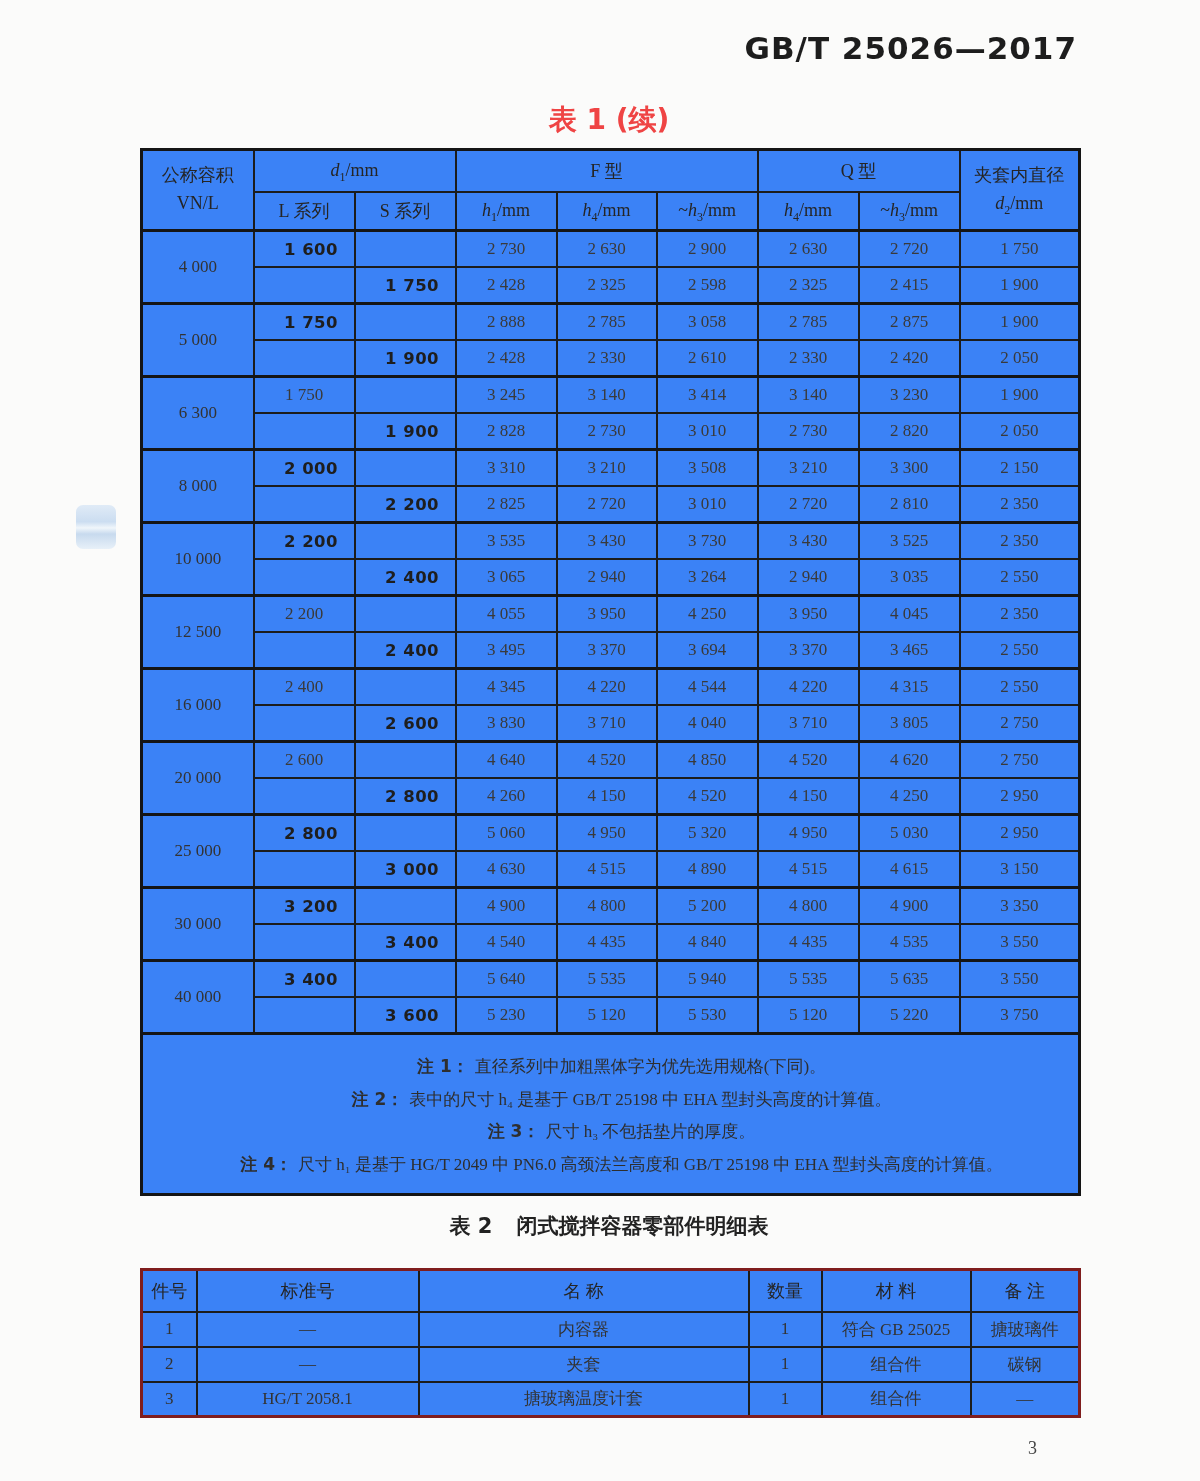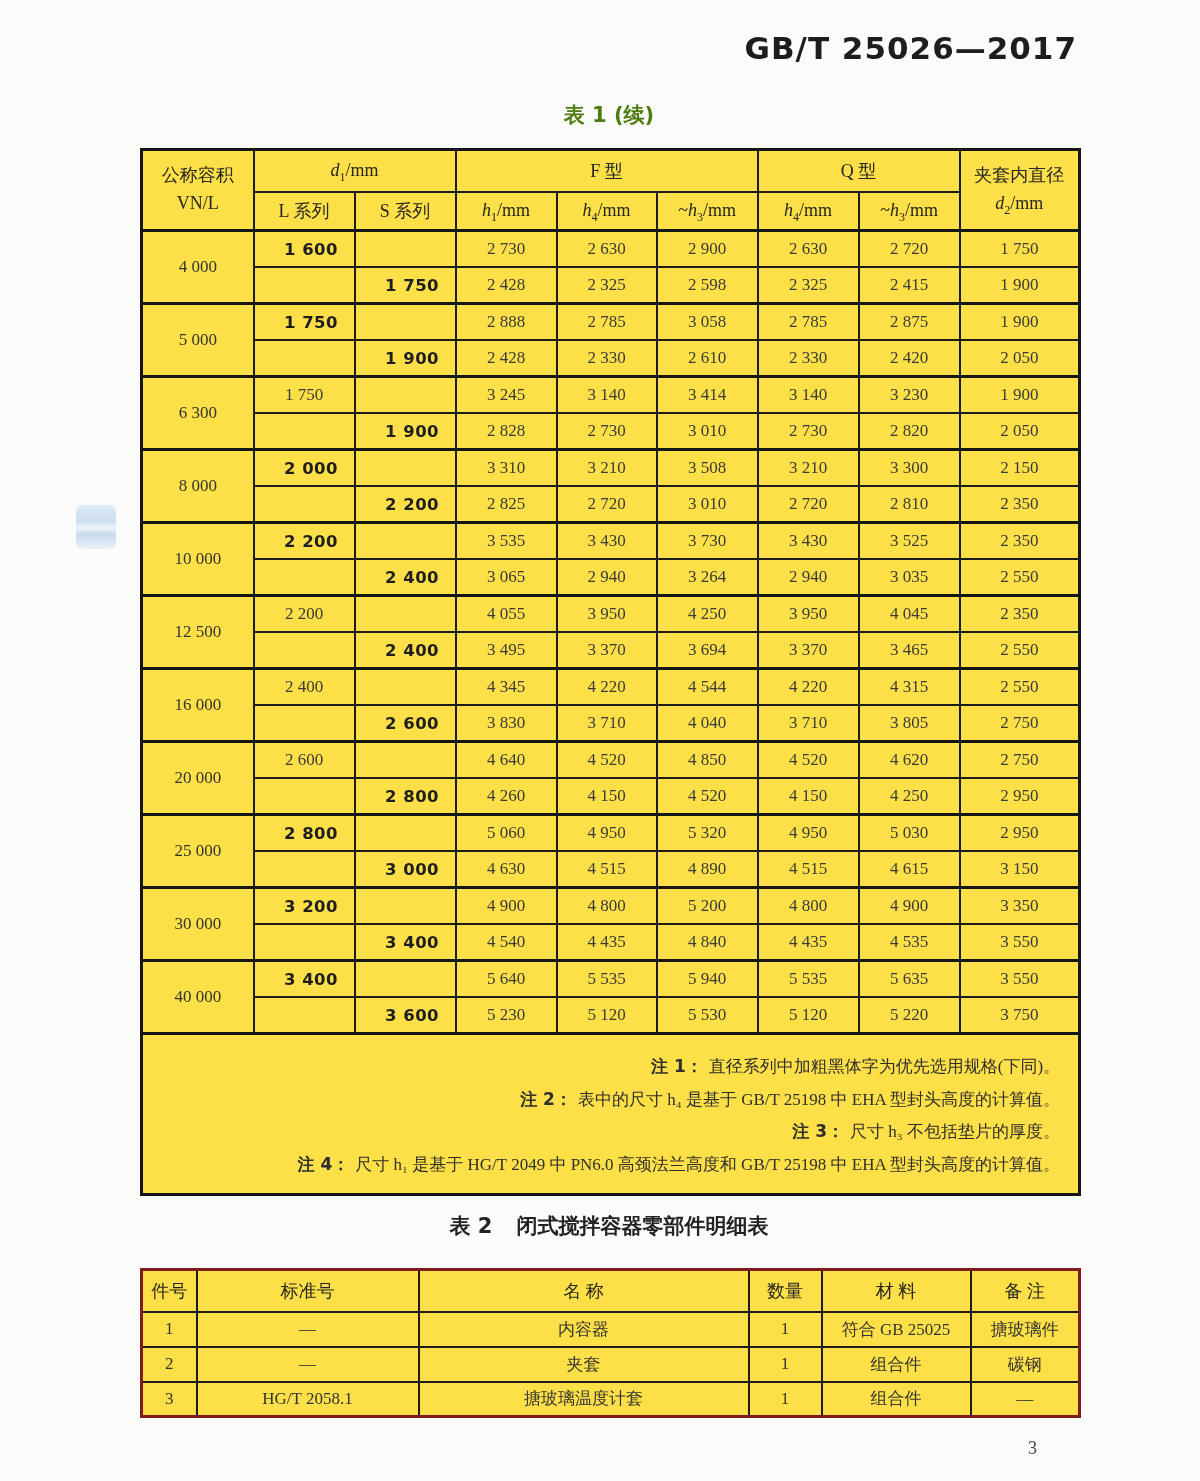--- a/index.html
+++ b/index.html
@@ -19,49 +19,49 @@
   }
   .watermark {
     position:absolute; left:76px; top:505px; width:40px; height:44px;
     border-radius:7px;
     background:linear-gradient(180deg,#dbe8f6 0%,#c3d8ef 38%,#eef5fb 52%,#bed4ec 66%,#e4eef8 100%);
     opacity:.85;
   }
 
   .t1-title {
     position:absolute; left:140px; top:101px; width:938px;
-    text-align:center; font-size:21px; color:#4d7c0f;
+    text-align:center; font-size:28px; color:#ef4444;
   }
   .t2-title {
     position:absolute; left:140px; top:1212px; width:938px;
     text-align:center; font-size:21px; color:#222;
   }
   .t2-title .prefix { margin-right:24px; }
 
-  table { border-collapse:collapse; table-layout:fixed; background:#fde047; }
+  table { border-collapse:collapse; table-layout:fixed; background:#3b82f6; }
   .t1 { position:absolute; left:140px; top:148px; width:938px; border:3px solid #151515; }
   .t2 { position:absolute; left:140px; top:1268px; width:938px; border:3px solid #7f1d1d; }
   .t1 th, .t1 td, .t2 th, .t2 td {
     border:2px solid #1c1c1c; text-align:center; vertical-align:middle;
     padding:0 2px; overflow:hidden;
   }
   .t1 thead tr.h1 { height:42px; }
   .t1 thead tr.h2 { height:39px; }
   .t1 tbody tr { height:36.5px; }
   .t1 tbody tr.group-start td { border-top:3px solid #151515; }
   .t1 th { font-weight:normal; font-size:18px; color:#252525; }
   .t1 th .var, .t2 th .var { font-style:italic; font-family:"Liberation Serif",serif; }
   sub { font-size:12px; line-height:0; }
   .t1 .vol { font-size:17px; color:#333; }
   .t1 .num { font-size:17px; color:#3a3a3a; }
   .t1 .pref { font-family:"DejaVu Sans","Liberation Sans",sans-serif; font-weight:700; font-size:16.5px; color:#1e1e1e; letter-spacing:0.5px;padding-left:16px; }
   .vhead div { line-height:1.55; }
 
   .t1 tfoot td {
-    border-top:3px solid #151515; text-align:right; vertical-align:top;
+    border-top:3px solid #151515; text-align:center; vertical-align:top;
     height:138px; padding:12px 18px 8px 40px;
   }
   .note-line { font-size:17px; margin:7px 0; color:#2e2e2e; line-height:1.45; }
   .note-label { font-family:"DejaVu Sans","Liberation Sans",sans-serif; font-weight:700; margin-right:6px; }
 
   .t2 thead tr { height:42px; }
   .t2 tbody tr { height:35px; }
   .t2 th { font-weight:normal; font-size:18px; color:#252525; }
   .t2 td { font-size:17px; color:#333; }
 

